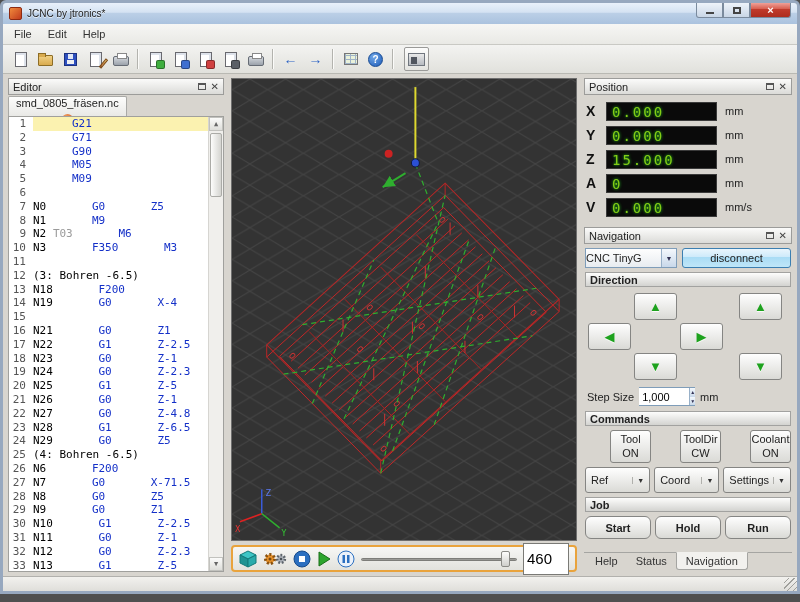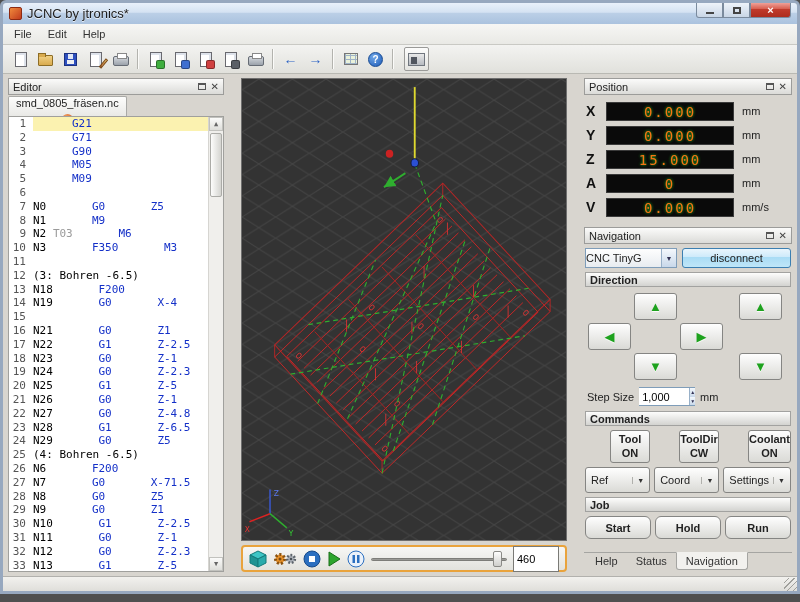--- a/index.html
+++ b/index.html
@@ -4,21 +4,21 @@
 <style>
   *{box-sizing:border-box;margin:0;padding:0;}
   html,body{width:800px;height:602px;overflow:hidden;}
   body{font-family:"Liberation Sans","DejaVu Sans",sans-serif;font-size:11px;color:#222;background:#4f4f4f;}
   .window{width:800px;height:594px;display:flex;flex-direction:column;border:3px solid #97a8bf;border-radius:6px 6px 0 0;background:#d8d5cf;box-shadow:inset 0 0 0 1px #c7d3e2;}
 
   
   .titlebar{height:21px;display:flex;align-items:center;padding:0 6px;position:relative;
     background:linear-gradient(#e9f1fb,#d4e2f2 45%,#bcd0e7 46%,#aac2de);border-radius:4px 4px 0 0;}
   .app-icon{width:13px;height:13px;border-radius:2px;background:linear-gradient(135deg,#f08a3c,#c03a1c);border:1px solid #8d2a12;}
-  .title-text{margin-left:5px;font-size:13px;color:#1c1c1c;text-shadow:0 1px 0 rgba(255,255,255,.7);}
+  .title-text{margin-left:5px;font-size:10px;color:#1c1c1c;text-shadow:0 1px 0 rgba(255,255,255,.7);}
   .win-controls{position:absolute;right:6px;top:0;display:flex;}
   .wc-btn{width:27px;height:15px;border:1px solid #7a8a9d;border-top:none;display:flex;align-items:center;justify-content:center;
     background:linear-gradient(#eef3fa,#c9d6e6);font-size:9px;color:#333;}
   .wc-btn:first-child{border-radius:0 0 0 3px;}
   .wc-min span{display:block;width:8px;height:2px;background:#444;margin-top:5px;}
   .wc-max span{display:block;width:8px;height:7px;border:2px solid #444;}
   .wc-close{width:41px;background:linear-gradient(#efa198,#d6594a 45%,#c03a2b 46%,#ad2d1e);border-radius:0 0 3px 0;color:#fff;font-weight:bold;font-size:11px;}
 
   
   .menubar{height:21px;display:flex;align-items:center;background:linear-gradient(#f6f6f4,#e9e9e5);border-bottom:1px solid #c9c9c4;padding:0 3px;}
@@ -40,21 +40,21 @@
   .ic-print{width:16px;height:10px;background:linear-gradient(#d5d9de,#9ba2ab);border:1px solid #666c75;border-radius:2px;margin-top:4px;}
   .ic-print::before{content:'';position:absolute;top:-4px;left:3px;width:8px;height:4px;background:#fff;border:1px solid #888;}
   .ic-arrow{font-size:14px;font-weight:bold;color:#2b62c4;line-height:1;}
   .ic-table{width:14px;height:12px;border:1px solid #777;background-color:#eaf2da;
     background-image:repeating-linear-gradient(0deg,#9fb3c8 0 1px,transparent 1px 4px),repeating-linear-gradient(90deg,#9fb3c8 0 1px,transparent 1px 5px);}
   .ic-help{width:15px;height:15px;border-radius:50%;background:radial-gradient(circle at 35% 30%,#6fa7e8,#1d5bb8);color:#fff;font-weight:bold;font-size:10px;display:flex;align-items:center;justify-content:center;border:1px solid #174a92;}
   .ic-machine{width:17px;height:13px;background:linear-gradient(#e9e9e9,#b7bbc1);border:1px solid #70767e;}
   .ic-machine::after{content:'';position:absolute;left:2px;top:3px;width:6px;height:7px;background:#50555e;}
 
   
-  .content{flex:1;display:flex;gap:17px;padding:4px 5px;background:#d8d5cf;min-height:0;}
+  .content{flex:1;display:flex;gap:7px;padding:4px 5px;background:#d8d5cf;min-height:0;}
 
   
   .panel-header{height:17px;background:linear-gradient(#fbfbfa,#dbdbd8);border:1px solid #9c9c9a;display:flex;align-items:center;padding:0 4px;}
   .ph-title{flex:1;color:#222;}
   .ph-float{width:8px;height:7px;border:1px solid #555;border-top:2px solid #555;margin-right:5px;}
   .ph-close{font-size:10px;color:#444;line-height:1;}
 
   
   .editor-panel{width:216px;display:flex;flex-direction:column;min-height:0;}
   .tabbar{height:21px;display:flex;align-items:flex-end;}
@@ -74,28 +74,28 @@
 
   
   .viewer-col{flex:1;display:flex;flex-direction:column;min-width:0;min-height:0;}
   .canvas-wrap{flex:1;border:1px solid #6e6e6e;background:#333;min-height:0;}
   .canvas-wrap svg{width:100%;height:100%;display:block;}
   .controlbar{height:27px;margin-top:4px;border:2px solid #e9a33c;border-radius:4px;background:linear-gradient(#f7f7f5,#e2e2dd);display:flex;align-items:center;gap:6px;padding:0 6px;flex:none;}
   .cb-ic{display:flex;align-items:center;justify-content:center;}
   .slider{flex:1;height:16px;position:relative;}
   .slider-track{position:absolute;left:0;right:0;top:7px;height:3px;background:#9a9a96;border:1px solid #7d7d79;border-radius:2px;}
   .slider-thumb{position:absolute;top:0;left:90%;width:9px;height:16px;background:linear-gradient(#fdfdfc,#cfcfcb);border:1px solid #8a8a86;border-radius:2px;}
-  .progress-input{width:46px;height:26px;border:1px solid #7a7a76;font-size:11px;padding:0 3px;font-family:"Liberation Sans",sans-serif;}
+  .progress-input{width:46px;height:32px;border:1px solid #7a7a76;font-size:15px;padding:0 3px;font-family:"Liberation Sans",sans-serif;}
 
   
   .right-col{width:208px;display:flex;flex-direction:column;min-height:0;}
   .pos-body{padding:4px 2px 2px 2px;display:flex;flex-direction:column;}
   .pos-row{display:flex;align-items:center;height:24px;}
   .pos-label{width:20px;font-size:14px;font-weight:bold;color:#111;}
-  .seg{width:128px;height:19px;background:#0a0a0a;border:1px solid #3a3a3a;color:#f97316;font-family:"DejaVu Sans Mono",monospace;font-size:14px;letter-spacing:2px;text-align:center;padding:0 5px;line-height:18px;text-shadow:0 0 3px #2c2;}
+  .seg{width:111px;height:19px;background:#0a0a0a;border:1px solid #3a3a3a;color:#84cc16;font-family:"DejaVu Sans Mono",monospace;font-size:14px;letter-spacing:2px;text-align:left;padding:0 5px;line-height:18px;text-shadow:0 0 3px #2c2;}
   .pos-unit{margin-left:8px;font-size:11px;color:#222;}
 
   .nav-panel{margin-top:6px;display:flex;flex-direction:column;}
   .nav-body{padding:4px 1px 0 1px;display:flex;flex-direction:column;gap:4px;}
   .combo-row{display:flex;gap:5px;}
   .combo{width:92px;height:20px;border:1px solid #7f9db9;background:linear-gradient(#fefefe,#e8ecf0);display:flex;align-items:center;}
   .combo-text{flex:1;padding:0 0;white-space:nowrap;overflow:hidden;}
   .combo-arrow{width:15px;height:100%;background:linear-gradient(#f4f8fc,#c8d8ea);border-left:1px solid #98b0c8;display:flex;align-items:center;justify-content:center;font-size:7px;color:#335;}
   .btn{border:1px solid #858583;border-radius:3px;background:linear-gradient(#fefefe,#dadad6);display:flex;align-items:center;justify-content:center;}
   .disconnect-btn{flex:1;height:20px;border:1px solid #3c7fb1;border-radius:3px;background:linear-gradient(#eaf6fd,#cdeafa 45%,#a9dcf5 46%,#bfe6f8);font-size:11px;}
@@ -104,21 +104,21 @@
   .jog{font-size:13px;color:#1ea21e;text-shadow:0 1px 0 rgba(255,255,255,.8);}
   .jog-up{grid-column:2;grid-row:1;}.jog-zup{grid-column:5;grid-row:1;}
   .jog-left{grid-column:1;grid-row:2;}.jog-right{grid-column:3;grid-row:2;}
   .jog-down{grid-column:2;grid-row:3;}.jog-zdown{grid-column:5;grid-row:3;}
   .step-row{display:flex;align-items:center;gap:5px;padding:1px 2px;}
   .spin{width:56px;height:19px;border:1px solid #7f9db9;background:#fff;display:flex;justify-content:center;}
   .spin input{flex:1;border:none;font-size:11px;padding:0 3px;width:50px;font-family:"Liberation Sans",sans-serif;}
   .spin-btns{width:14px;display:flex;flex-direction:column;border-left:1px solid #98b0c8;}
   .spin-btns span{flex:1;display:flex;align-items:center;justify-content:center;font-size:5px;color:#335;background:linear-gradient(#f4f8fc,#c8d8ea);}
   .btn-row{display:flex;gap:4px;}
-  .cmd-btn{flex:1;height:33px;flex-direction:column;font-weight:bold;line-height:1.25;margin-left:25px;}
+  .cmd-btn{flex:1;height:33px;flex-direction:column;font-weight:normal;line-height:1.25;margin-left:25px;}
   .dd-btn{flex:1;height:20px;justify-content:space-between;padding:12px 5px;}
   .dd-arrow{font-size:7px;color:#333;border-left:1px solid #b0b0ac;padding-left:4px;margin-left:4px;}
   .job-btn{flex:1;height:23px;font-weight:bold;border-radius:6px;}
   .bottom-tabs{margin-top:auto;height:20px;display:flex;align-items:flex-start;border-top:1px solid #a5a5a2;padding-left:2px;}
   .btab{padding:2px 9px;color:#333;}
   .btab.active{background:#f2f1ee;border:1px solid #a5a5a2;border-top:1px solid #f2f1ee;margin-top:-1px;border-radius:0 0 3px 3px;}
 
   
   .statusbar{height:15px;background:linear-gradient(#f2f1ee,#dfdeda);border-top:1px solid #b2b1ad;display:flex;align-items:flex-end;}
   .grip{margin-left:auto;width:13px;height:13px;background:repeating-linear-gradient(135deg,transparent 0 3px,#a0a09c 3px 4px);}

